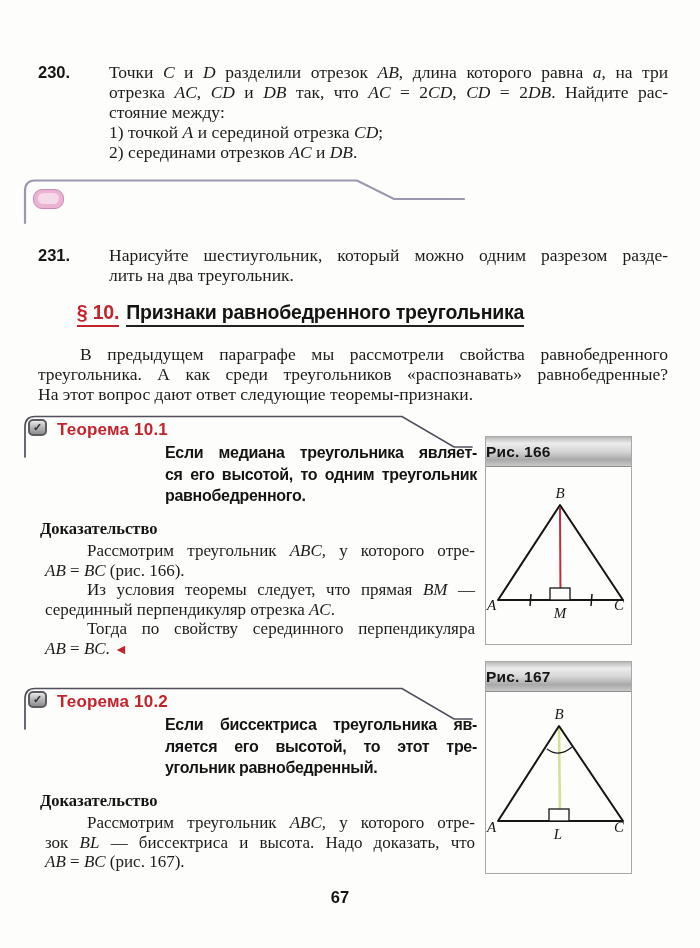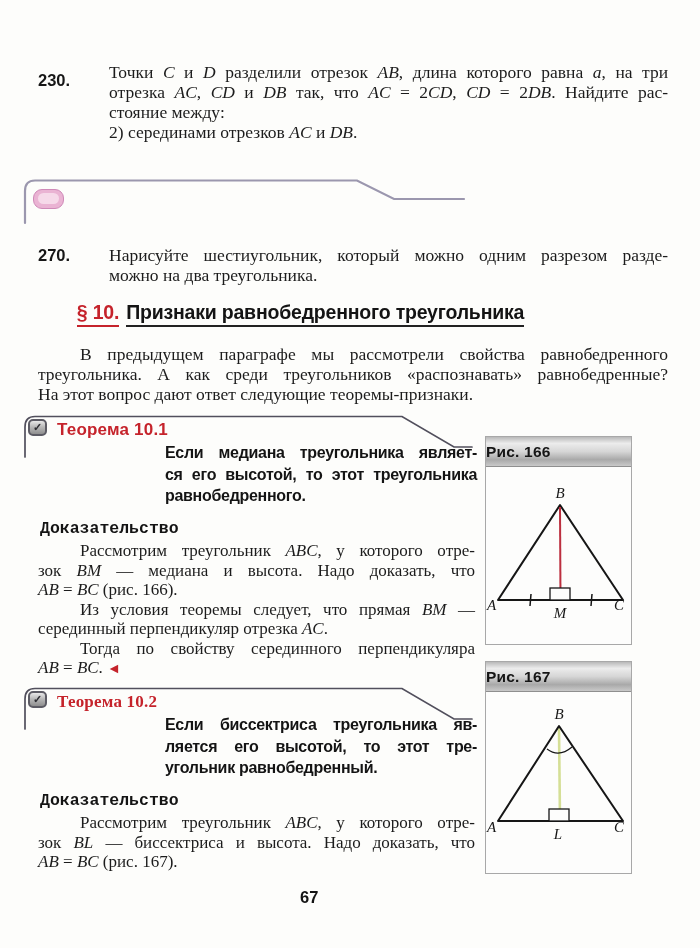--- a/index.html
+++ b/index.html
@@ -3,21 +3,21 @@
 <meta charset="utf-8">
 <style>
   html,body{margin:0;padding:0;background:#e9e9e9;}
   #page{
     position:relative;width:700px;height:948px;margin:0 auto;
     background:#fdfdfb;overflow:hidden;
     font-family:"Liberation Serif", serif;color:#1c1c1c;
   }
   .abs{position:absolute;}
   .serifline{font-family:"Liberation Serif", serif;font-size:17.5px;line-height:20px;color:#1c1c1c;}
-  .proofline{font-family:"Liberation Serif", serif;font-size:17px;line-height:19.5px;color:#1c1c1c;}
+  .proofline{font-family:"Liberation Serif", serif;font-size:17px;line-height:19.5px;color:#1c1c1c;margin-left:7px;}
   .just{text-align:justify;text-align-last:justify;}
   .indent{text-indent:42px;}
   .pnum{font-family:"Liberation Sans", sans-serif;font-weight:bold;font-size:16.5px;color:#161616;}
   .ptext{margin-left:71px;}
   i{font-style:italic;}
   
   .rubric-text{font-family:"Liberation Sans", sans-serif;font-weight:bold;font-size:17px;line-height:26px;color:#141414;letter-spacing:-0.2px;}
   .rubric-text div{text-decoration:underline;text-decoration-thickness:2px;text-underline-offset:4px;}
   .pill{
     width:31px;height:20px;border-radius:9px;
@@ -35,101 +35,101 @@
   
   .thm-label{font-family:"Liberation Sans", sans-serif;font-weight:bold;font-size:17px;color:#c5232b;letter-spacing:0.2px;}
   .check{
     width:19px;height:17px;border-radius:5px;box-sizing:border-box;
     background:linear-gradient(180deg,#e8e8e8 0%,#b9b9b9 45%,#8f8f8f 100%);
     border:2px solid #5c5b64;
     font-family:"Liberation Sans", sans-serif;font-weight:bold;font-size:11px;color:#2e2e33;
     text-align:center;line-height:13px;
   }
   .stmt{font-family:"Liberation Sans", sans-serif;font-weight:bold;font-size:16px;line-height:21.5px;color:#141414;letter-spacing:-0.3px;width:312px;}
-  .proofhead{font-family:Liberation Mono, monospace;font-weight:bold;font-size:16.5px;color:#141414;text-align:center;}
+  .proofhead{font-family:Liberation Serif, serif;font-weight:bold;font-size:16.5px;color:#141414;text-align:center;}
   .endmark{color:#c5232b;font-size:14px;}
   
   .figbox{background:#fdfdfc;border:1px solid #a8a8a8;box-sizing:border-box;}
   .fighead{
     height:30px;border-bottom:1px solid #8f8f8f;box-sizing:border-box;
     background:linear-gradient(180deg,#b9b9b9 0%,#ececec 22%,#d6d6d6 50%,#a9a9a9 78%,#c9c9c9 100%);
     font-family:"Liberation Sans", sans-serif;font-weight:bold;font-size:15.5px;color:#151515;
     text-align:left;line-height:29px;letter-spacing:0.2px;
   }
   .figsvg text{font-family:"Liberation Serif", serif;font-style:italic;font-size:15px;fill:#161616;}
-  .pagenum{width:80px;text-align:left;font-family:"Liberation Sans", sans-serif;font-weight:bold;font-size:16.5px;color:#141414;}
+  .pagenum{width:80px;text-align:center;font-family:"Liberation Sans", sans-serif;font-weight:bold;font-size:16.5px;color:#141414;}
   svg.outline{display:block;}
 </style>
 </head>
 <body>
 
 <div id="page">
 
   <div class="abs" style="left:38px;top:62px;width:630px;">
-    <div class="abs pnum" style="left:0;top:1px;margin-top:8px;">230.</div>
+    <div class="abs pnum" style="left:0;top:1px;">230.</div>
     <div class="ptext">
       <div class="serifline just">Точки <i>C</i> и <i>D</i> разделили отрезок <i>AB</i>, длина которого равна <i>a</i>, на три</div>
       <div class="serifline just">отрезка <i>AC</i>, <i>CD</i> и <i>DB</i> так, что <i>AC</i> = 2<i>CD</i>, <i>CD</i> = 2<i>DB</i>. Найдите рас-</div>
       <div class="serifline">стояние между:</div>
+      <div class="serifline">1) точкой <i>A</i> и серединой отрезка <i>CD</i>;</div>
       <div class="serifline">2) серединами отрезков <i>AC</i> и <i>DB</i>.</div>
     </div>
   </div>
 
   <svg class="abs outline" style="left:22px;top:177px;" width="450" height="60" viewBox="0 0 450 60">
     <path d="M3,46 L3,14 Q3,3.5 13,3.5 L335,3.5 L372,22 L442,22" fill="none" stroke="#9b97ae" stroke-width="2.2" stroke-linecap="round"></path>
   </svg>
   <div class="pill abs" style="left:33px;top:189px;">
     <div class="inner"></div>
   </div>
 
   <div class="abs" style="left:38px;top:245px;width:630px;">
-    <div class="abs pnum" style="left:0;top:1px;">270.</div>
+    <div class="abs pnum" style="left:0;top:1px;">231.</div>
     <div class="ptext">
       <div class="serifline just">Нарисуйте шестиугольник, который можно одним разрезом разде-</div>
-      <div class="serifline">можно на два треугольника.</div>
+      <div class="serifline">лить на два треугольник.</div>
     </div>
   </div>
 
   <div class="abs sechead" style="left:0;top:301px;">
     <span class="mark">§ 10.</span><span class="ttl">Признаки равнобедренного треугольника</span>
   </div>
 
   <div class="abs" style="left:38px;top:344px;width:630px;">
     <div class="serifline just indent">В предыдущем параграфе мы рассмотрели свойства равнобедренного</div>
     <div class="serifline just">треугольника. А как среди треугольников «распознавать» равнобедренные?</div>
     <div class="serifline">На этот вопрос дают ответ следующие теоремы-признаки.</div>
   </div>
 
   <svg class="abs outline" style="left:22px;top:407px;" width="455" height="62" viewBox="0 0 455 62">
     <path d="M3,50 L3,20 Q3,9.5 13,9.5 L380,9.5 L432,40 L450,40" fill="none" stroke="#514f5c" stroke-width="1.7" stroke-linecap="round"></path>
   </svg>
   <div class="abs check" style="left:28px;top:419px;">✓</div>
   <div class="abs thm-label" style="left:57px;top:420px;">Теорема 10.1</div>
   <div class="abs stmt" style="left:165px;top:442px;">
     <div class="just">Если медиана треугольника являет-</div>
-    <div class="just">ся его высотой, то этот треугольника</div>
+    <div class="just">ся его высотой, то одним треугольник</div>
     <div>равнобедренного.</div>
   </div>
 
   <div class="abs proofhead" style="left:40px;top:519px;">Доказательство</div>
   <div class="abs" style="left:38px;top:541px;width:437px;">
     <div class="proofline just indent">Рассмотрим треугольник <i>ABC</i>, у которого отре-</div>
-    <div class="proofline just">зок <i>BM</i> — медиана и высота. Надо доказать, что</div>
     <div class="proofline"><i>AB</i> = <i>BC</i> (рис. 166).</div>
     <div class="proofline just indent">Из условия теоремы следует, что прямая <i>BM</i> —</div>
     <div class="proofline">серединный перпендикуляр отрезка <i>AC</i>.</div>
     <div class="proofline just indent">Тогда по свойству серединного перпендикуляра</div>
     <div class="proofline"><span><i>AB</i> = <i>BC</i>.</span> <span class="endmark">◄</span></div>
   </div>
 
   <svg class="abs outline" style="left:22px;top:679px;" width="455" height="62" viewBox="0 0 455 62">
     <path d="M3,50 L3,20 Q3,9.5 13,9.5 L380,9.5 L432,40 L450,40" fill="none" stroke="#514f5c" stroke-width="1.7" stroke-linecap="round"></path>
   </svg>
   <div class="abs check" style="left:28px;top:691px;">✓</div>
-  <div class="abs thm-label" style="left:57px;top:692px;font-family:Liberation Serif, serif;">Теорема 10.2</div>
+  <div class="abs thm-label" style="left:57px;top:692px;">Теорема 10.2</div>
   <div class="abs stmt" style="left:165px;top:714px;">
     <div class="just">Если биссектриса треугольника яв-</div>
     <div class="just">ляется его высотой, то этот тре-</div>
     <div>угольник равнобедренный.</div>
   </div>
 
   <div class="abs proofhead" style="left:40px;top:791px;">Доказательство</div>
   <div class="abs" style="left:38px;top:813px;width:437px;">
     <div class="proofline just indent">Рассмотрим треугольник <i>ABC</i>, у которого отре-</div>
     <div class="proofline just">зок <i>BL</i> — биссектриса и высота. Надо доказать, что</div>

